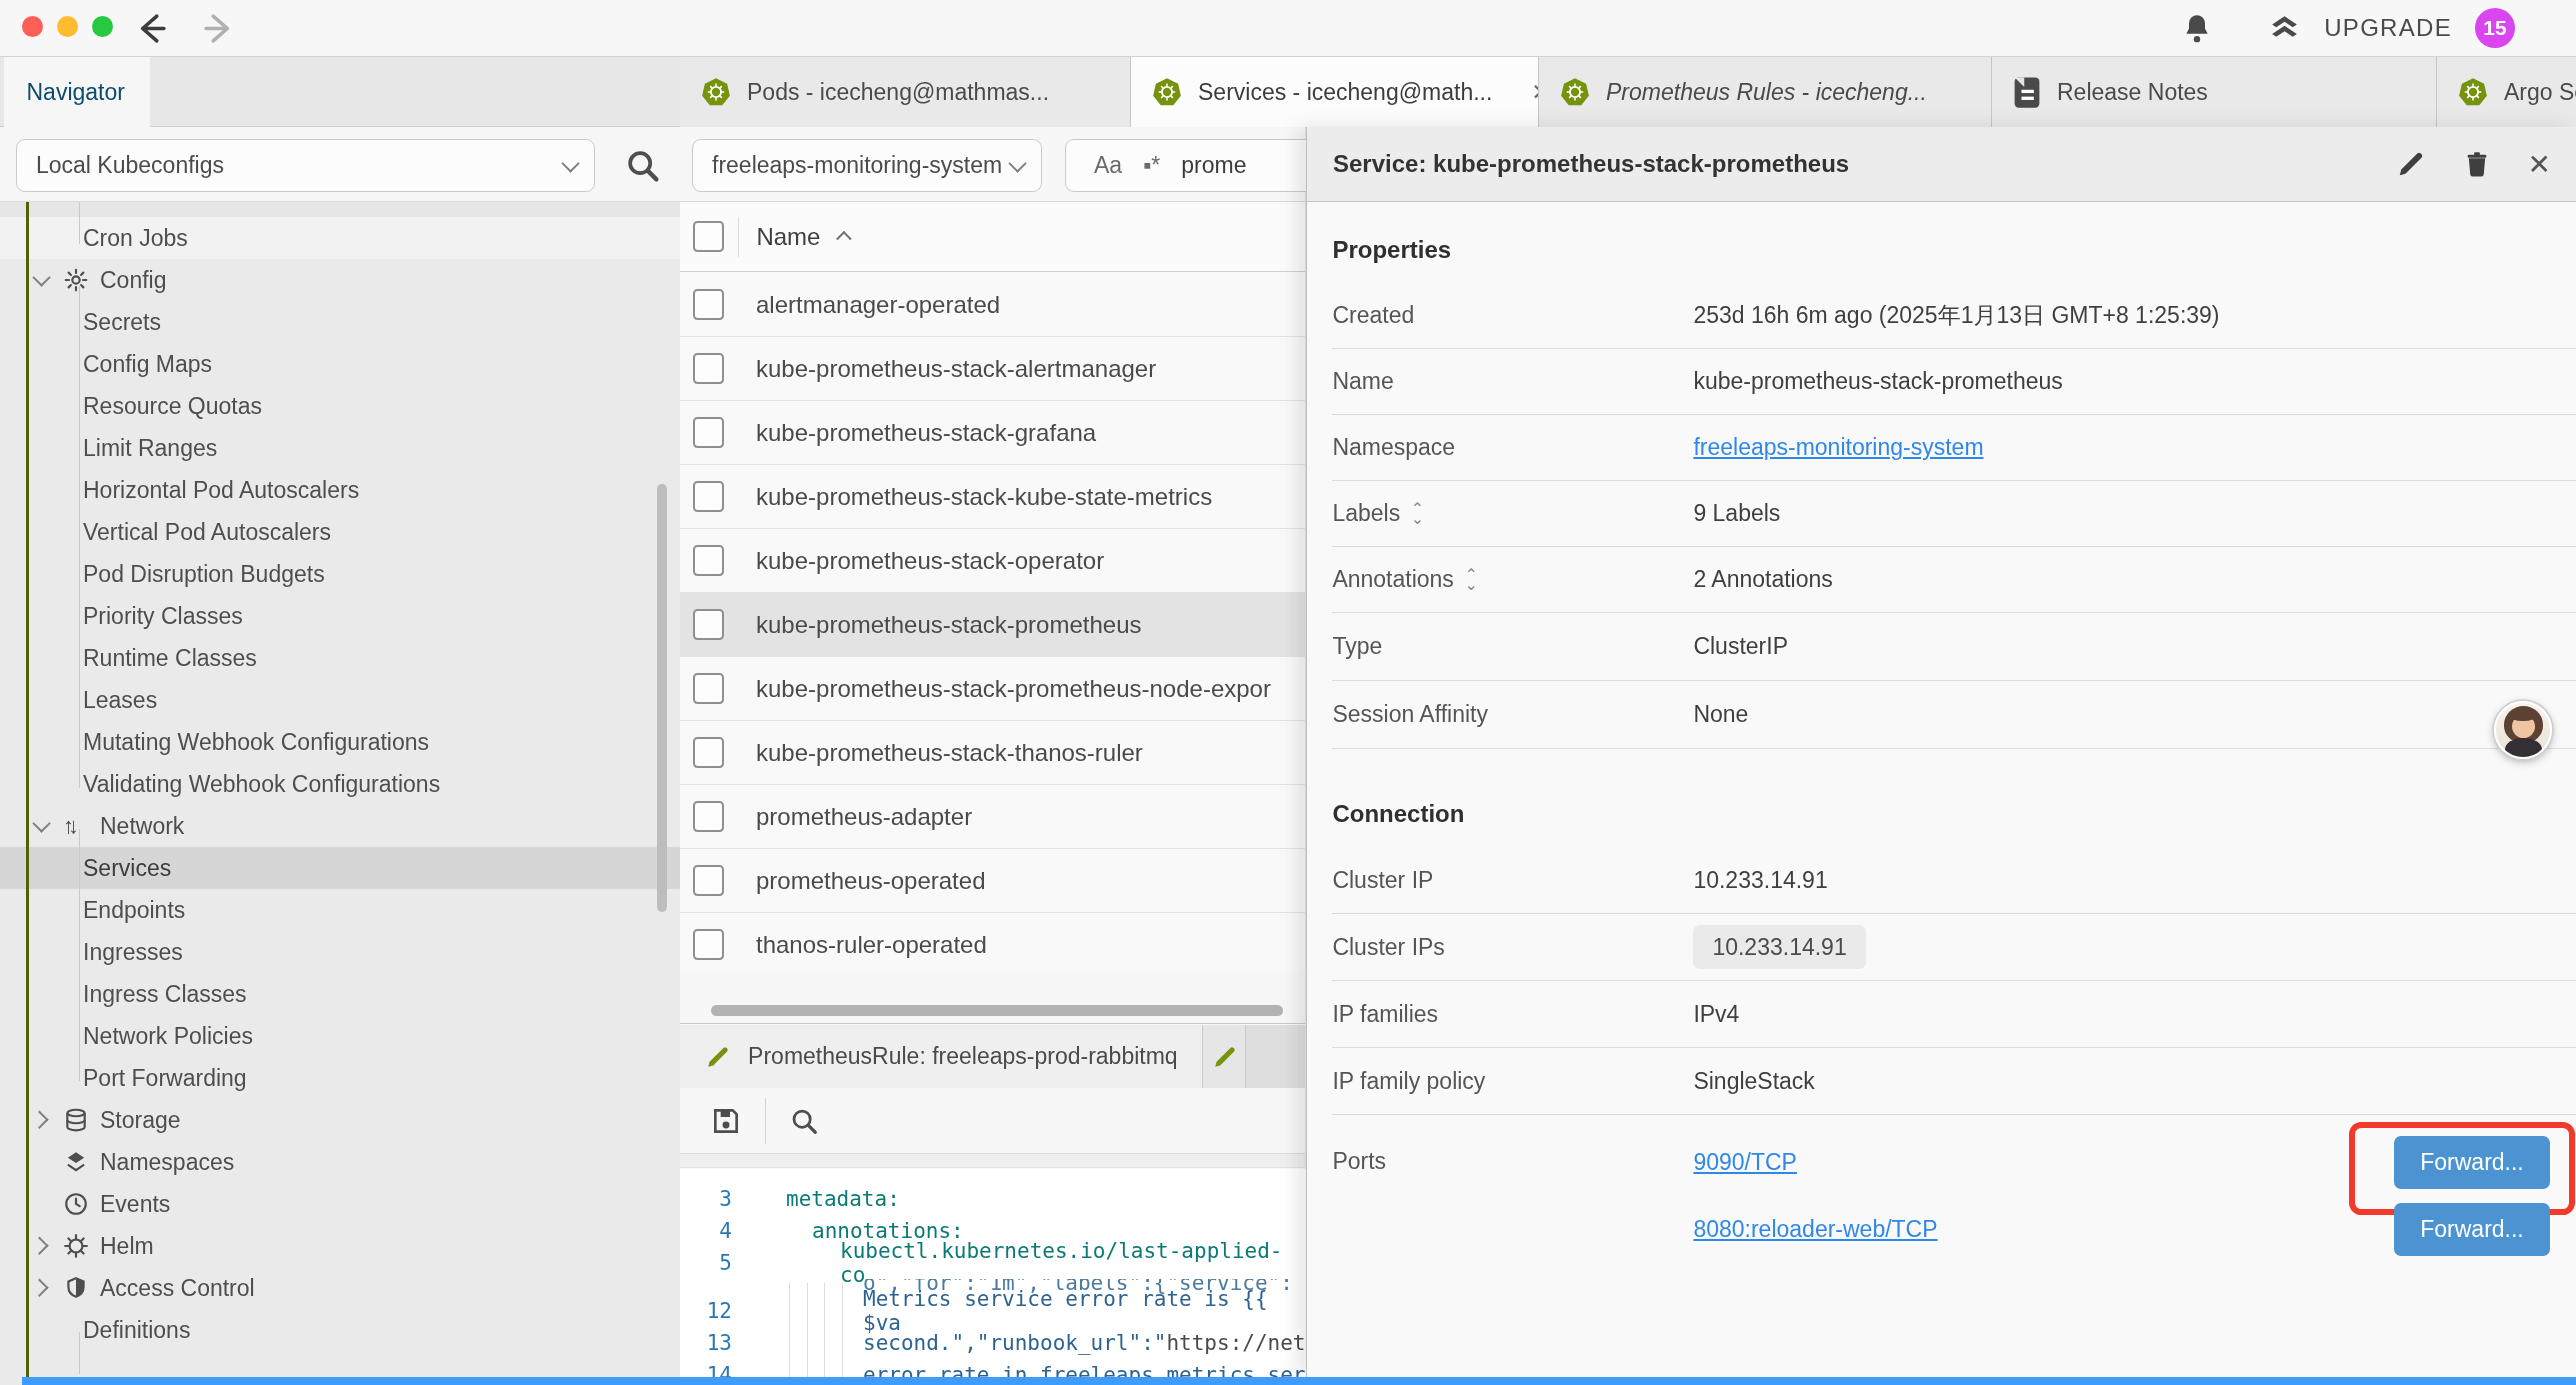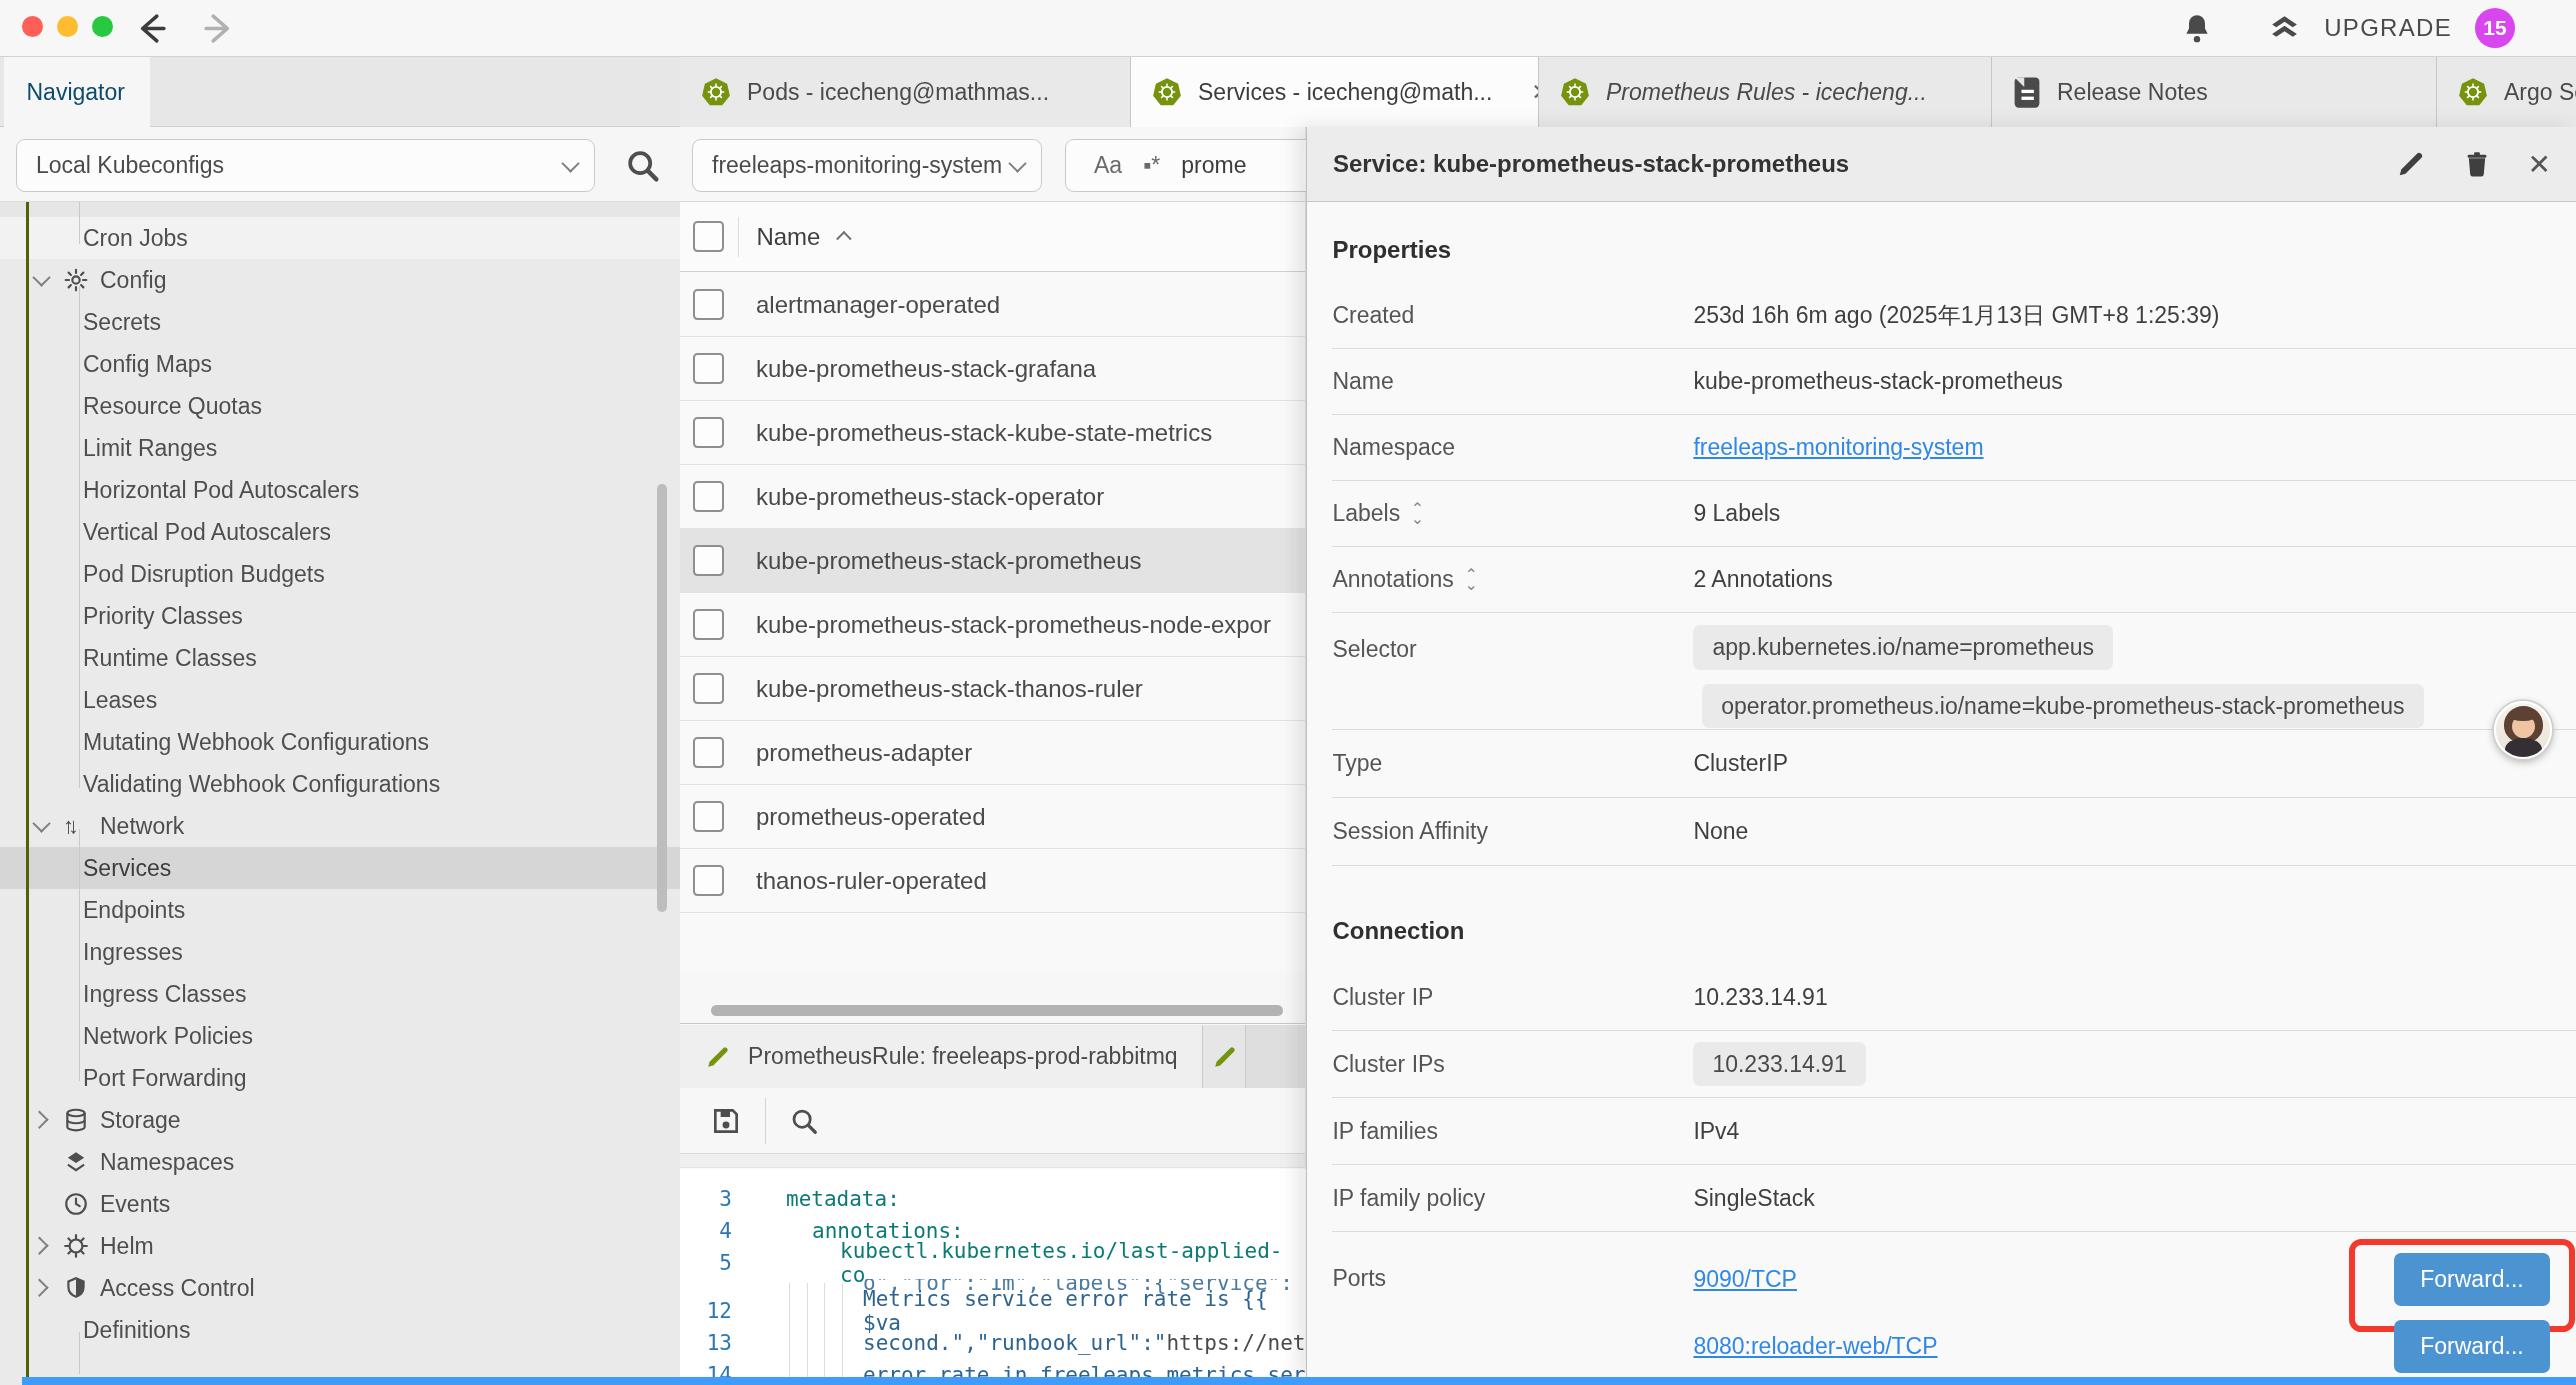--- a/index.html
+++ b/index.html
@@ -435,20 +435,24 @@
   <span class="hname">Name</span>
   <span class="cv up"></span>
 </div>
 <div class="abs" id="tbody">
     <div class="mrow">
     <span class="cbox"></span>
     <span class="rname">alertmanager-operated</span>
   </div>
     <div class="mrow">
     <span class="cbox"></span>
+    <span class="rname">kube-prometheus-stack-alertmanager</span>
+  </div>
+    <div class="mrow">
+    <span class="cbox"></span>
     <span class="rname">kube-prometheus-stack-grafana</span>
   </div>
     <div class="mrow">
     <span class="cbox"></span>
     <span class="rname">kube-prometheus-stack-kube-state-metrics</span>
   </div>
     <div class="mrow">
     <span class="cbox"></span>
     <span class="rname">kube-prometheus-stack-operator</span>
   </div>
@@ -598,27 +602,20 @@
     <div class="drow">
       <span class="dlabel">
           <span>Annotations</span>
         <span class="updn">
             <span>⌃</span>
             <span>⌄</span>
           </span>
         </span>
       <span class="dval">2 Annotations</span>
     </div>
-    <div class="drow tall">
-      <span class="dlabel" style="padding-top:10.5px">Selector</span>
-      <span class="chipcol">
-        <span class="chip">app.kubernetes.io/name=prometheus</span>
-        <span class="chip">operator.prometheus.io/name=kube-prometheus-stack-prometheus</span>
-      </span>
-    </div>
     <div class="drow" style="height:68px">
       <span class="dlabel">Type</span>
       <span class="dval">ClusterIP</span>
     </div>
     <div class="drow" style="height:68px">
       <span class="dlabel">Session Affinity</span>
       <span class="dval">None</span>
     </div>
 
     <div class="dsec-title st2">Connection</div>

